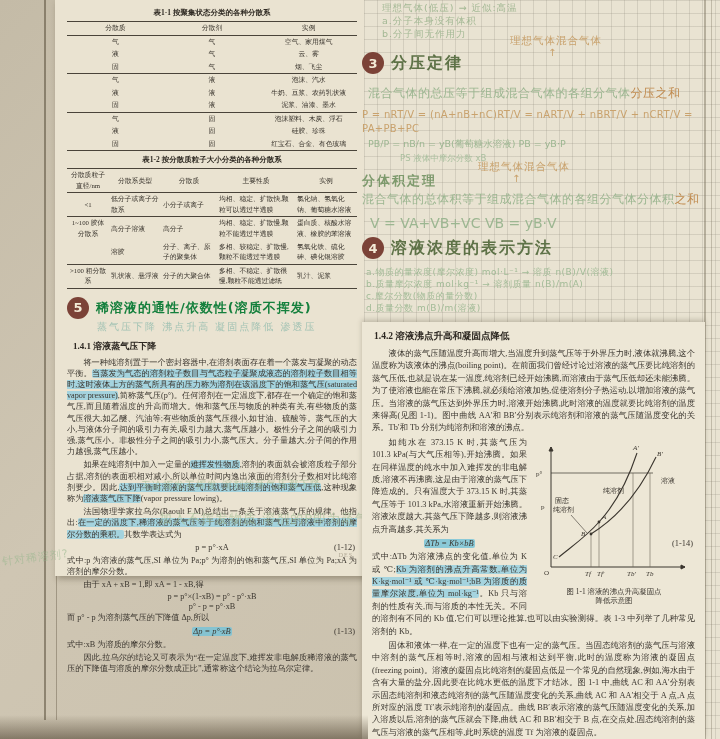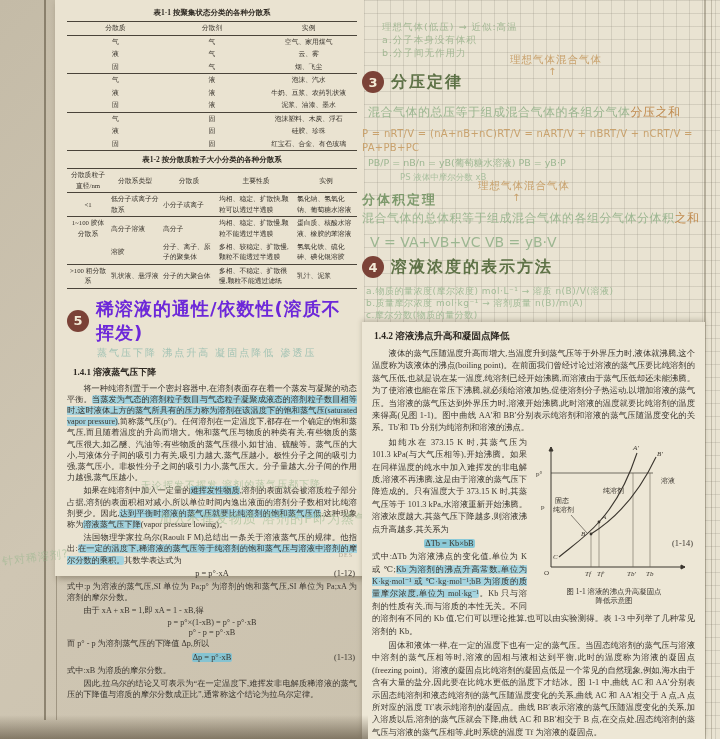--- a/index.html
+++ b/index.html
@@ -18,44 +18,44 @@
   .t1 tbody tr:nth-child(3n) td{border-bottom:1.2px solid #4a443a;}
   .t2 tbody tr:nth-child(1) td,.t2 tbody tr:nth-child(3) td{border-bottom:1px solid #4a443a;}
   .t2 tbody tr:nth-child(4) td{border-bottom:1.6px solid #4a443a;}
   .t2 col.c1{width:42px}.t2 col.c2{width:52px}.t2 col.c3{width:56px}.t2 col.c4{width:78px}.t2 col.c5{width:62px}
   .t2{margin-bottom:8px;}
   .t2 td{text-align:left;}
   .t2 td:first-child{text-align:center;}
 
   .sec5row{display:flex;align-items:center;gap:7px;margin:8px 0 1px 0;}
   .numcircle{flex:0 0 auto;width:22px;height:22px;border-radius:50%;background:#7b4237;color:#f3ead6;font-weight:bold;font-size:13px;display:inline-flex;align-items:center;justify-content:center;font-family:"DejaVu Sans",sans-serif;}
-  .sec5-title{font-family:"DejaVu Sans",sans-serif;font-weight:bold;font-size:18px;color:#6d28d9;letter-spacing:1px;}
+  .sec5-title{font-family:"DejaVu Sans",sans-serif;font-weight:bold;font-size:13px;color:#15803d;letter-spacing:1px;}
   .sec5-sub{font-family:"DejaVu Sans",sans-serif;font-size:10px;color:#a3c3b4;letter-spacing:2px;margin:0 0 6px 30px;}
 
   .h-sub{font-weight:bold;font-size:9px;color:#2d2822;margin:4px 0 4px 6px;}
   .para{font-size:8.2px;line-height:11.2px;text-align:justify;text-indent:2em;margin:0 0 2px 0;}
   .hl{background:rgba(140,205,225,.75);border-radius:2px;}
   .orange{color:#c08b4f;}
   .eqrow{position:relative;text-align:center;font-size:8.4px;margin:3px 0;}
   .eqrow .eqnum{position:absolute;right:2px;top:0;}
   .eqc{text-align:center;font-size:8.2px;margin:1px 0;}
-  .hl2{background:rgba(120,195,215,.85);padding:0 1px;border-radius:2px;}
+  .hl2{background:rgba(120,195,215,.85);padding:0 1px;border-radius:2px;font-style:italic;}
   .footer-des{position:absolute;right:14px;bottom:18px;font-size:6px;color:rgba(120,110,90,.5);letter-spacing:1px;}
 
   .ghost{position:absolute;font-family:"DejaVu Sans",sans-serif;color:rgba(148,180,138,.6);font-size:10px;letter-spacing:1px;white-space:nowrap;}
   .ghost.o1{left:86px;top:478px;transform:rotate(-.5deg);}
   .ghost.o2{left:104px;top:510px;color:rgba(165,190,150,.65);font-size:13px;}
   .margin-note{position:absolute;left:2px;top:550px;font-family:"DejaVu Sans",sans-serif;color:rgba(150,182,140,.55);font-size:11px;transform:rotate(-7deg);letter-spacing:1px;}
 
   
   .grid-paper{position:absolute;left:364px;top:0;width:356px;height:739px;background-color:#e9e3d2;background-image:linear-gradient(rgba(155,150,135,.28) 1px,transparent 1px),linear-gradient(90deg,rgba(155,150,135,.28) 1px,transparent 1px);background-size:13px 13px;}
   .page-edge1{position:absolute;left:704px;top:0;width:2px;height:739px;background:rgba(120,110,92,.45);}
   .page-edge2{position:absolute;left:711px;top:0;width:1px;height:739px;background:rgba(120,110,92,.35);}
 
-  .notes-layer{position:absolute;left:360px;top:0;width:360px;height:330px;font-family:"DejaVu Sans",sans-serif;margin-top:19px;}
+  .notes-layer{position:absolute;left:360px;top:0;width:360px;height:330px;font-family:"DejaVu Sans",sans-serif;}
   .notes-layer>div{position:absolute;}
   .note-top{left:22px;top:1px;font-size:9.5px;line-height:13px;color:rgba(150,176,138,.85);letter-spacing:1px;}
   .tag-orange{font-size:10.5px;color:#c9a26d;letter-spacing:1px;}
   .tag1{left:150px;top:34px;}
   .arrow1{left:188px;top:47px;font-size:10px;color:#c9a26d;}
   .secrow{display:flex;align-items:center;gap:7px;}
   .sec3{left:2px;top:52px;}
   .sec-title{font-weight:bold;font-size:16px;color:#5e7247;letter-spacing:2px;}
   .note-body{font-size:12px;color:#9cb691;letter-spacing:.5px;line-height:15px;}
   .body1{left:8px;top:86px;width:354px;}

